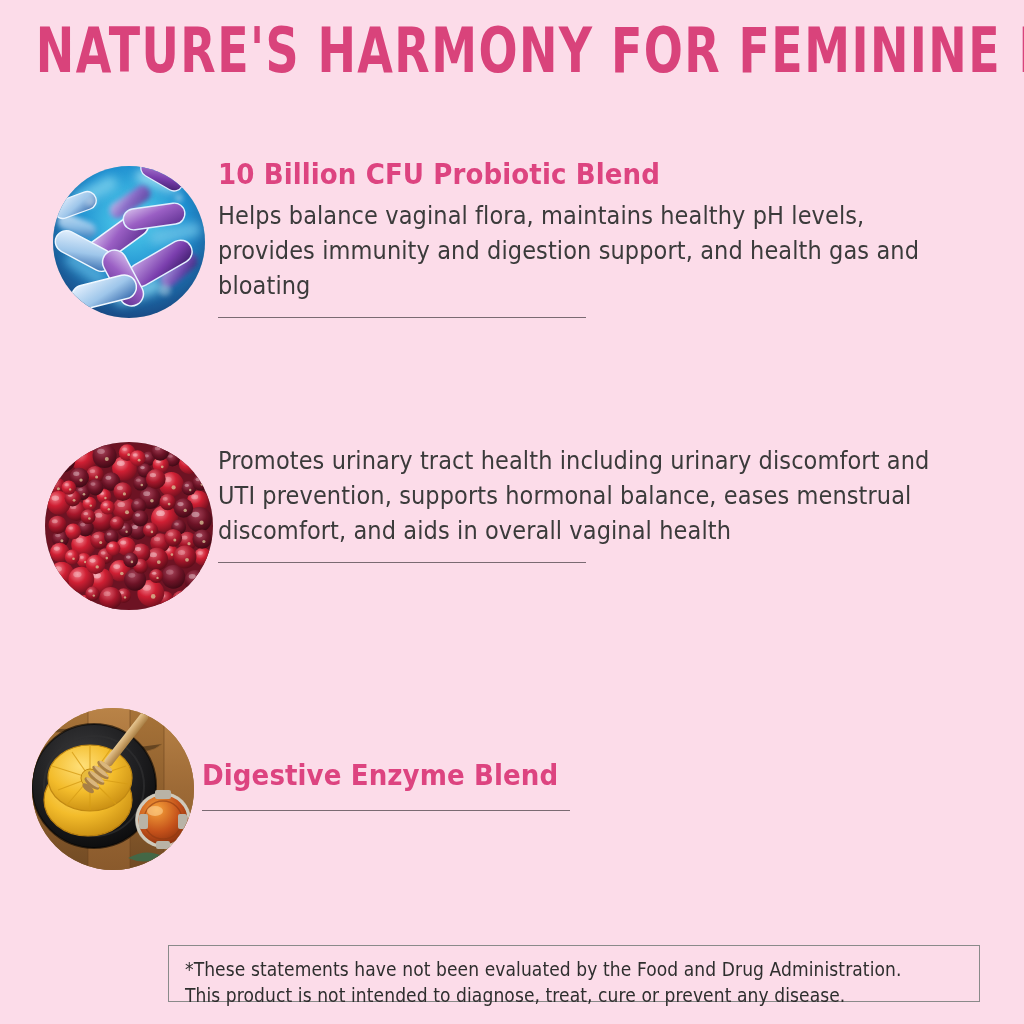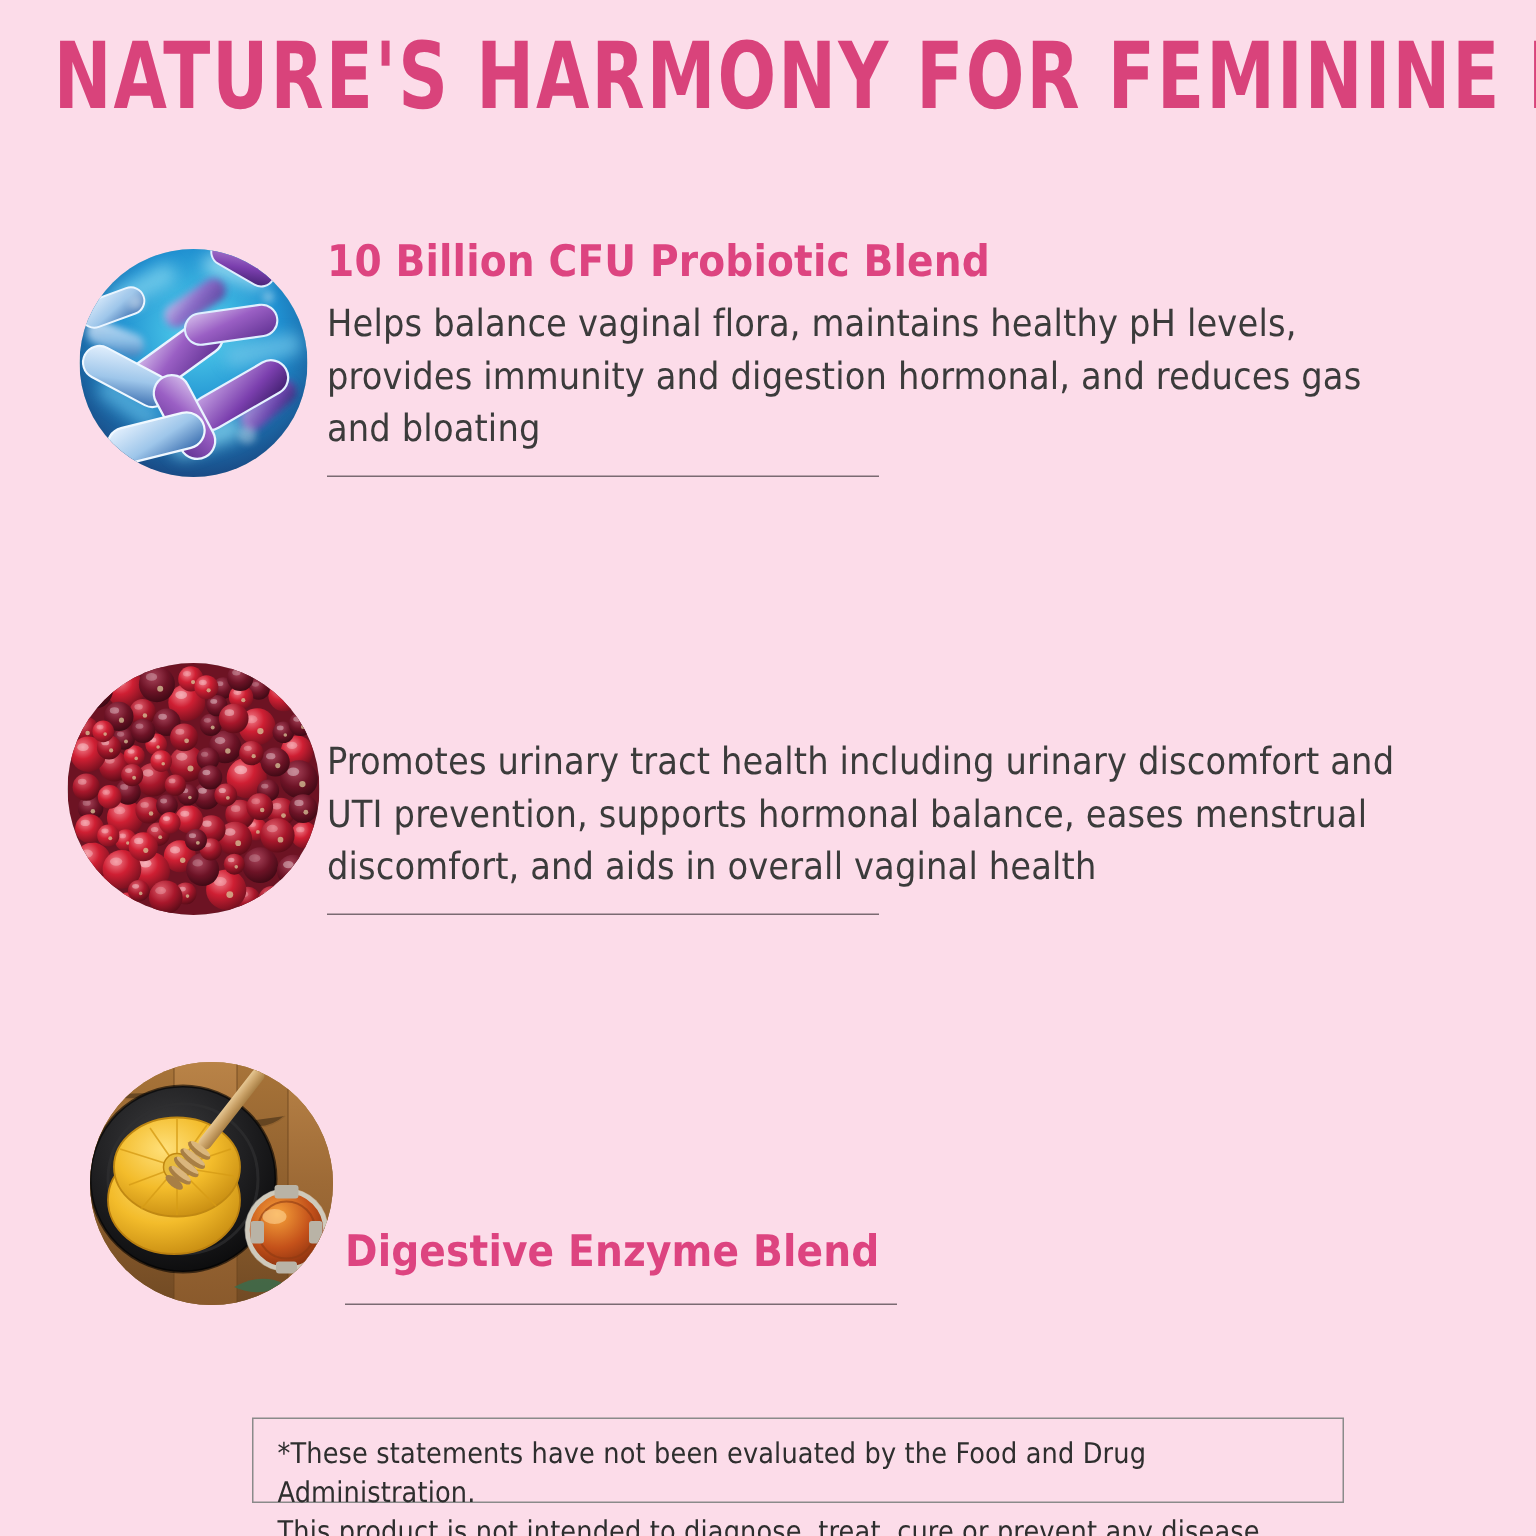--- a/index.html
+++ b/index.html
@@ -30,25 +30,25 @@
     line-height: 62px;
     transform: scaleX(0.93) scaleY(1.12);
     transform-origin: center top;
     white-space: nowrap;
   }
 
   
   .section {
     position: absolute;
     display: flex;
-    align-items: flex-end;
+    align-items: center;
   }
   #section-0 { top: 152px;  left: 40px; }
   #section-1 { top: 394px;  left: 40px; }
-  #section-2 { top: 694px;  left: 52px; }
+  #section-2 { top: 694px;  left: 24px; }
 
   .thumb-wrap {
     width: 178px;
     flex: 0 0 178px;
     display: flex;
     justify-content: center;
     padding-top: 6px;
   }
   .thumb {
     border-radius: 50%;
@@ -90,21 +90,21 @@
     height: 0;
     border-top: 1px solid #7a6a72;
     margin-top: 14px;
   }
 
   
   .disclaimer {
     position: absolute;
     left: 168px;
     top: 945px;
-    width: 728px;
+    width: 812px;
     height: 57px;
     box-sizing: border-box;
     border: 1px solid #8a8a8a;
     padding: 10px 16px 0 16px;
   }
   .disclaimer-line {
     color: #2e2e2e;
     font-family: "DejaVu Sans Condensed", "Liberation Sans Narrow", "Liberation Sans", sans-serif;
     font-size: 19px;
     line-height: 26px;
@@ -178,21 +178,21 @@
         <g opacity="0.35" filter="url(#blurSoft)">
           <circle cx="38" cy="36" r="5" fill="#ffffff"></circle>
           <circle cx="112" cy="124" r="6" fill="#ffffff"></circle>
           <circle cx="126" cy="32" r="4" fill="#ffffff"></circle>
         </g>
       </svg>
     </div>
   </div>
   <div class="section-body">
     <h2 class="section-heading">10 Billion CFU Probiotic Blend</h2>
-    <p class="section-text">Helps balance vaginal flora, maintains healthy pH levels, provides immunity and digestion hormonal, and reduces gas and bloating</p>
+    <p class="section-text">Helps balance vaginal flora, maintains healthy pH levels, provides immunity and digestion support, and health gas and bloating</p>
     <div class="divider"></div>
   </div>
 </div>
 
 <div class="section" id="section-1">
   <div class="thumb-wrap">
     <div class="thumb">
       <svg viewBox="0 0 168 168" preserveAspectRatio="xMidYMid slice" aria-hidden="true">
         <defs>
           <radialGradient id="berryL" cx="35%" cy="30%" r="75%">

